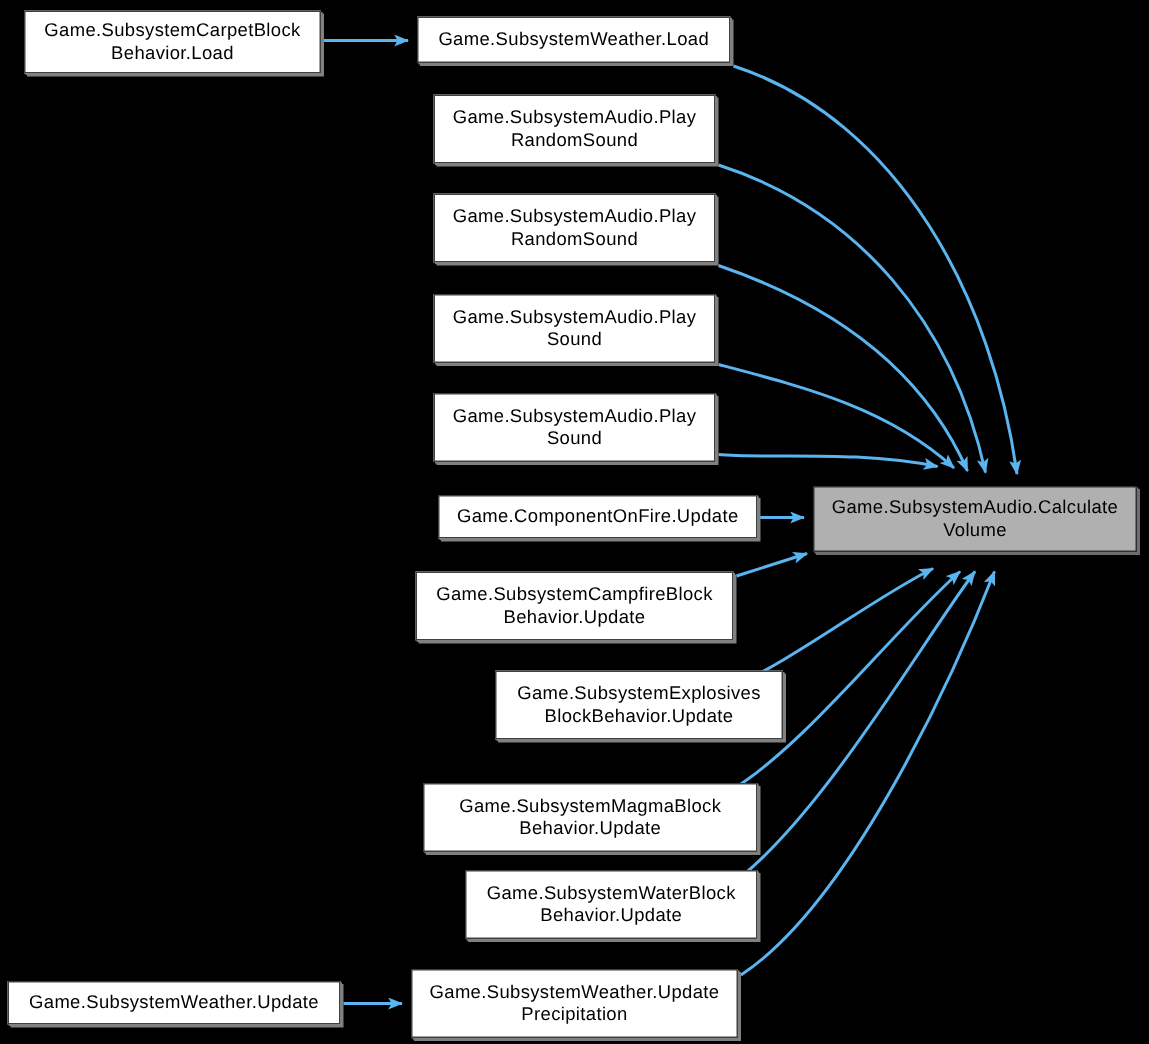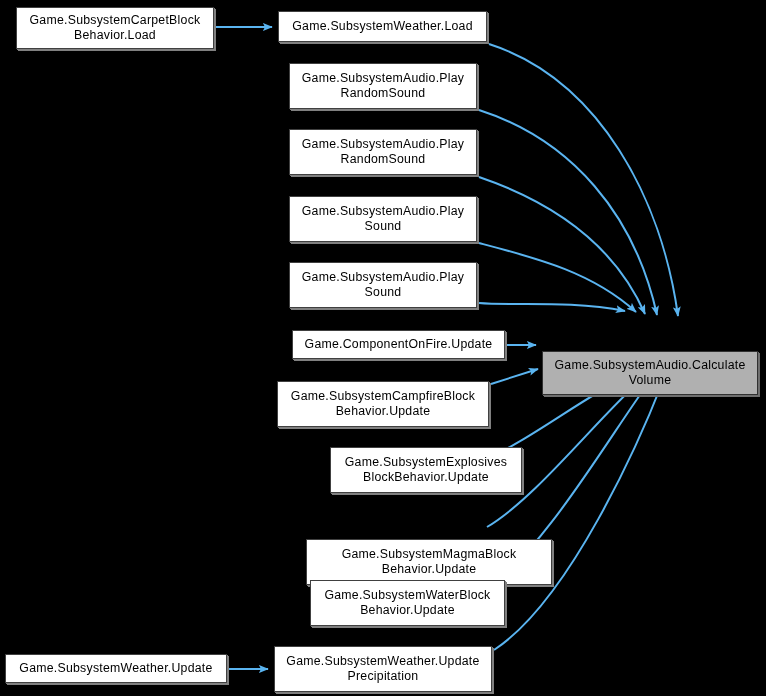--- a/index.html
+++ b/index.html
@@ -37,21 +37,20 @@
     font-size: 12.3px;
     line-height: 15px;
     letter-spacing: 0.02em;
     white-space: pre-line;
     padding: 0 3px;
   }
   .node.highlight {
     background: #b0b0b0;
     border: 1px solid #303030;
     box-shadow: 1px 1px 0 0 #6e6e6e, 2px 2px 0 0 #6e6e6e;
-    margin-top: 27px;
   }
   .node-label {
     display: block;
     white-space: pre-line;
   }
 </style>
 </head>
 <body>
 
 <div id="canvas">
@@ -119,21 +118,21 @@
     <span class="node-label">Game.ComponentOnFire.Update</span>
   </div>
   <div class="node" style="left: 277px; top: 381px; width: 212px; height: 46px;">
     <span class="node-label">Game.SubsystemCampfireBlock
 Behavior.Update</span>
   </div>
   <div class="node" style="left: 288px; top: 447px; width: 192px; height: 46px; margin-left: 42px;">
     <span class="node-label">Game.SubsystemExplosives
 BlockBehavior.Update</span>
   </div>
-  <div class="node" style="left: 282px; top: 539px; width: 246px; height: 46px; margin-left: 24px;">
+  <div class="node" style="left: 282px; top: 522px; width: 223px; height: 46px;">
     <span class="node-label">Game.SubsystemMagmaBlock
 Behavior.Update</span>
   </div>
   <div class="node" style="left: 286px; top: 580px; width: 195px; height: 46px; margin-left: 24px;">
     <span class="node-label">Game.SubsystemWaterBlock
 Behavior.Update</span>
   </div>
   <div class="node" style="left: 5px; top: 654px; width: 222px; height: 29px;">
     <span class="node-label">Game.SubsystemWeather.Update</span>
   </div>

